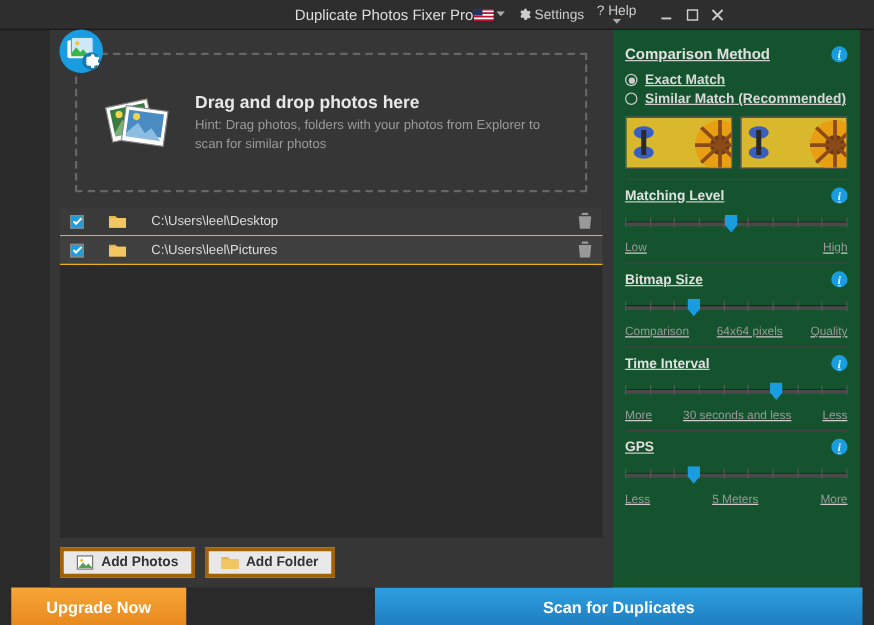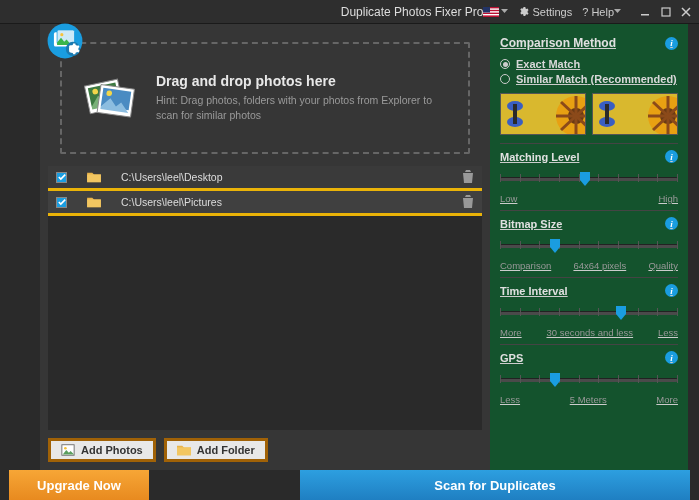--- a/index.html
+++ b/index.html
@@ -1,38 +1,38 @@
 <!DOCTYPE html>
 <html><head>
 <meta charset="utf-8">
 <style>
 * { margin:0; padding:0; box-sizing:border-box; font-family:"Segoe UI",Arial,sans-serif; }
 body { background:#2a2a2a; width:699px; height:500px; overflow:hidden; color:#ccc; font-size:11px; }
-.titlebar { height:24px; background:#2e2e2e; display:flex; align-items:center; justify-content:flex-end; padding:0 4px; border-bottom:1px solid #1a1a1a; }
+.titlebar { height:24px; background:#2e2e2e; display:flex; align-items:center; justify-content:center; padding:0 4px; border-bottom:1px solid #1a1a1a; }
 .titlebar-left { display:flex; align-items:center; gap:6px; }
 .title { color:#dedede; font-size:12px; font-weight:500; margin-left:120px; }
 .titlebar-right { display:flex; align-items:center; gap:10px; font-size:11px; color:#ccc; }
 .titlebar-right span { cursor:pointer; }
 .winctl { display:flex; gap:2px; margin-left:6px; }
 .winbtn { width:18px; height:16px; display:flex; align-items:center; justify-content:center; cursor:pointer; color:#ccc; }
 
 .main { display:flex; height:446px; }
 .left { width:450px; background:#363636; padding:8px; display:flex; flex-direction:column; position:relative;margin-left:40px; }
 .right { width:198px; background:#14532d; padding:8px 10px; overflow:hidden;text-decoration:underline; }
 
 .logobox { position:absolute; top:-2px; left:6px; z-index:5; }
 .applogo { width:38px; height:38px; fill:#1a9de0; }
 
 .droparea { margin:10px 12px 0 12px; border:2px dashed #666; border-radius:2px; height:112px; display:flex; align-items:center; gap:16px; padding:12px 18px; }
 .photoicon { width:60px; height:60px; flex-shrink:0; }
 .droptext h2 { font-size:14px; font-weight:bold; color:#e8e8e8; margin-bottom:4px; }
 .droptext p { font-size:10.5px; color:#9a9a9a; line-height:1.4; }
 
 .filelist { margin:12px 0 0 0; background:#2a2a2a; flex:1; padding:0; }
-.filerow { display:flex; align-items:center; padding:4px 8px; background:#3a3a3a; border-bottom:3px solid #eab308; gap:20px; }
+.filerow { display:flex; align-items:center; padding:4px 8px; background:#3a3a3a; border-bottom:1px solid #eab308; gap:20px; }
 .filerow:nth-child(2){ background:#404040;}
 .cb { width:11px; height:11px; border:1px solid #888; background:#1a9de0; display:flex; align-items:center; justify-content:center; }
 .cb svg{ width:8px; height:8px; fill:#fff;}
 .fld { width:14px; height:12px; }
 .path { flex:1; font-size:10.5px; color:#ddd; }
 .del { width:12px; height:14px; fill:#999; cursor:pointer; }
 
 .btnrow { display:flex; gap:8px; margin-top:8px; }
 .btn { background:#e8e8e8; color:#333; border:3px solid #a16207; height:24px; padding:0 10px; display:flex; align-items:center; gap:6px; font-size:11px; font-weight:bold; cursor:pointer; }
 .btn svg { width:14px; height:14px; }
@@ -87,21 +87,21 @@
       <svg width="7" height="5" viewBox="0 0 7 5">
           <path d="M0 0l3.5 4L7 0z" fill="#aaa"></path>
         </svg>
     </span>
     <span style="display:flex;align-items:center;gap:3px;">
       <svg width="11" height="11" viewBox="0 0 24 24" fill="#ccc">
           <path d="M12 8a4 4 0 100 8 4 4 0 000-8zm9 4a7 7 0 00-.1-1.2l2.1-1.6-2-3.5-2.5 1a7 7 0 00-2-1.2L16 2h-4l-.5 2.6a7 7 0 00-2 1.2l-2.5-1-2 3.5 2.1 1.6A7 7 0 007 12c0 .4 0 .8.1 1.2L5 14.8l2 3.5 2.5-1a7 7 0 002 1.2L12 22h4l.5-2.6a7 7 0 002-1.2l2.5 1 2-3.5-2.1-1.6c.1-.4.1-.8.1-1.1z"></path>
         </svg>
       <span>Settings</span>
     </span>
-    <span style="display:flex;align-items:center;gap:0;">
+    <span style="display:flex;align-items:center;gap:0;flex-direction:column;">
       <span>? Help</span>
       <svg width="7" height="5" viewBox="0 0 7 5">
           <path d="M0 0l3.5 4L7 0z" fill="#aaa"></path>
         </svg>
     </span>
     <div class="winctl">
       <div class="winbtn">
           <svg width="10" height="10" viewBox="0 0 10 10">
             <rect y="7" width="8" height="1.5" fill="#ccc"></rect>
           </svg>

